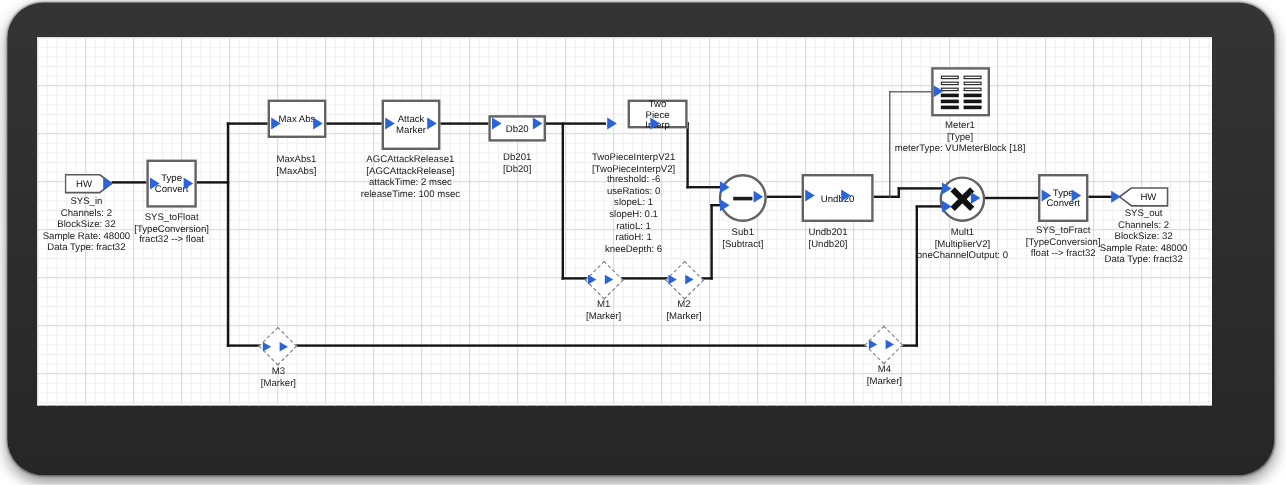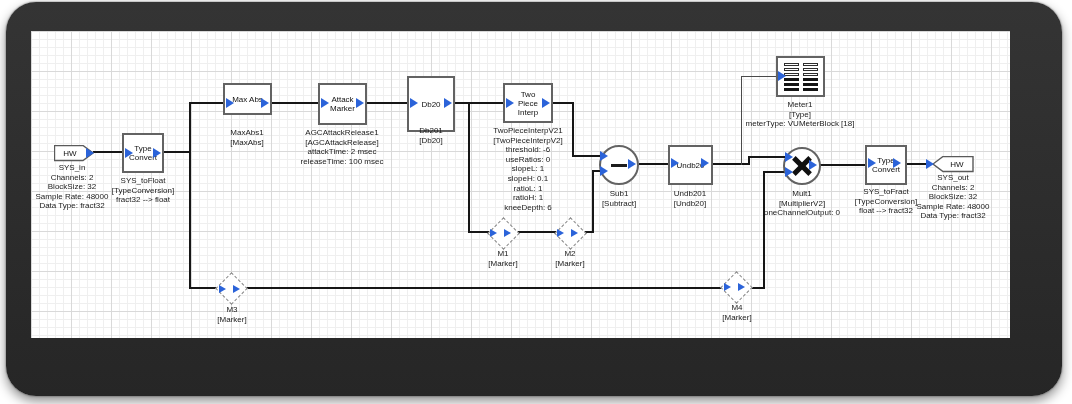--- a/index.html
+++ b/index.html
@@ -100,29 +100,29 @@
 <div class="blk" style="left:318px;top:83px;width:49px;height:42px">
   <span class="t">Attack Marker</span>
 </div>
 <div class="lbl" style="left:342px;top:128px">
     <div>AGCAttackRelease1</div>
     <div>[AGCAttackRelease]</div>
     <div>attackTime: 2 msec</div>
     <div>releaseTime: 100 msec</div>
   </div>
 
-<div class="blk" style="left:407px;top:76px;width:48px;height:56px">
+<div class="blk" style="left:407px;top:96px;width:48px;height:22px">
   <span class="t">Db20</span>
 </div>
 <div class="lbl" style="left:431px;top:126px">
     <div>Db201</div>
     <div>[Db20]</div>
   </div>
 
-<div class="blk" style="left:503px;top:83px;width:50px;height:40px">
+<div class="blk" style="left:523px;top:83px;width:50px;height:24px">
   <span class="t">Two Piece Interp</span>
 </div>
 <div class="lbl" style="left:528px;top:126px">
     <div>TwoPieceInterpV21</div>
     <div>[TwoPieceInterpV2]</div>
     <div>threshold: -6</div>
     <div>useRatios: 0</div>
     <div>slopeL: 1</div>
     <div>slopeH: 0.1</div>
     <div>ratioL: 1</div>
@@ -131,21 +131,21 @@
   </div>
 
 <div class="blk circ" style="left:599px;top:145px;width:40px;height:40px">
   <span class="minusbar"></span>
 </div>
 <div class="lbl" style="left:619px;top:189px">
     <div>Sub1</div>
     <div>[Subtract]</div>
   </div>
 
-<div class="blk" style="left:668px;top:145px;width:45px;height:40px">
+<div class="blk" style="left:668px;top:145px;width:60px;height:40px">
   <span class="t">Undb20</span>
 </div>
 <div class="lbl" style="left:690px;top:189px">
     <div>Undb201</div>
     <div>[Undb20]</div>
   </div>
 
 <div class="blk" style="left:776px;top:56px;width:49px;height:41px">
   <div class="vu">
     <div class="vucol">

